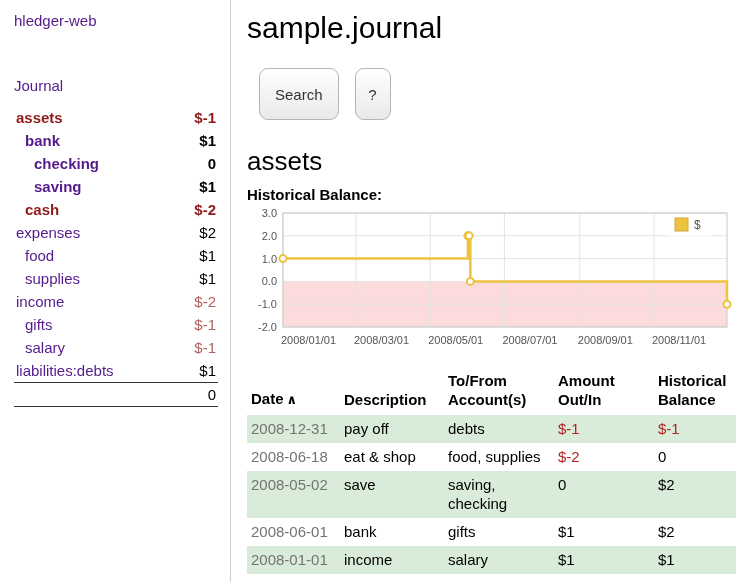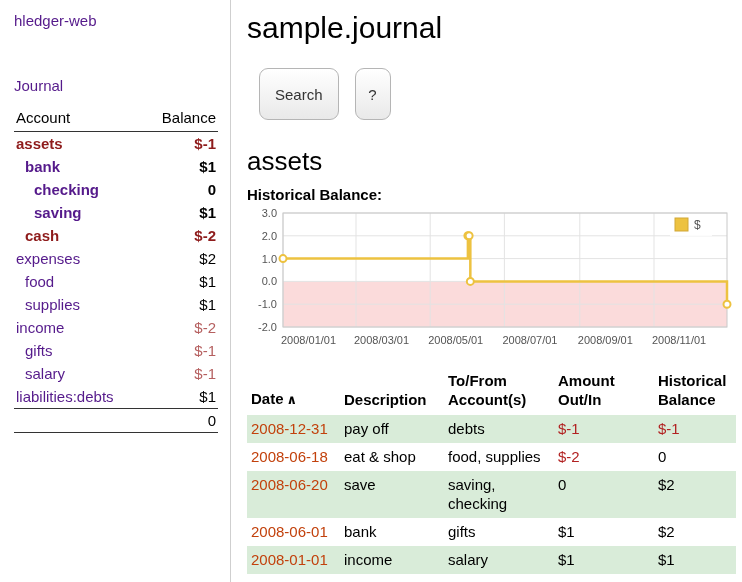--- a/index.html
+++ b/index.html
@@ -77,39 +77,35 @@
   }
   .register th {
     font-weight: bold; text-align: left; vertical-align: bottom;
     padding: 2px 8px 6px 0; line-height: 19px;
   }
   .register th.num, .register td.num { text-align: left; }
   .register th:last-child, .register td:last-child { padding-right: 2px; }
   .register td { padding: 4px 8px 5px 0; vertical-align: top; line-height: 19px; }
   .register td:first-child, .register th:first-child { padding-left: 4px; }
   tr.shaded { background: #d9ecd9; }
-  .date-link { color: #c2410c; cursor: pointer; text-decoration: none; }
+  .date-link { color: #737373; cursor: pointer; text-decoration: none; }
   .neg { color: #b22222; }
   .sort-icon { font-weight: bold; font-size: 13px; margin-left: 3px; }
 </style>
 </head>
 <body>
 
 <div class="sidebar">
   <div class="brand">
     <span class="link">hledger-web</span>
   </div>
   <div class="journal-nav">
     <span class="link">Journal</span>
   </div>
   <div class="acct-table">
-    <div class="acct-header">
-      <span>Account</span>
-      <span>Balance</span>
-    </div>
     <div id="account-rows">
         <div class="acct-row">
           <span class="acct-name maroon bold" style="padding-left: 0px;">assets</span>
           <span class="acct-bal maroon bold">$-1</span>
         </div>
         <div class="acct-row">
           <span class="acct-name purple bold" style="padding-left: 9px;">bank</span>
           <span class="acct-bal black bold">$1</span>
         </div>
         <div class="acct-row">
@@ -244,21 +240,21 @@
           <td class="num neg">$-1</td>
         </tr>
         <tr class="">
           <td><span class="date-link">2008-06-18</span></td>
           <td>eat &amp; shop</td>
           <td>food, supplies</td>
           <td class="num neg">$-2</td>
           <td class="num">0</td>
         </tr>
         <tr class="shaded">
-          <td><span class="date-link">2008-06-20</span></td>
+          <td><span class="date-link">2008-05-02</span></td>
           <td>save</td>
           <td>saving, checking</td>
           <td class="num">0</td>
           <td class="num">$2</td>
         </tr>
         <tr class="">
           <td><span class="date-link">2008-06-01</span></td>
           <td>bank</td>
           <td>gifts</td>
           <td class="num">$1</td>

